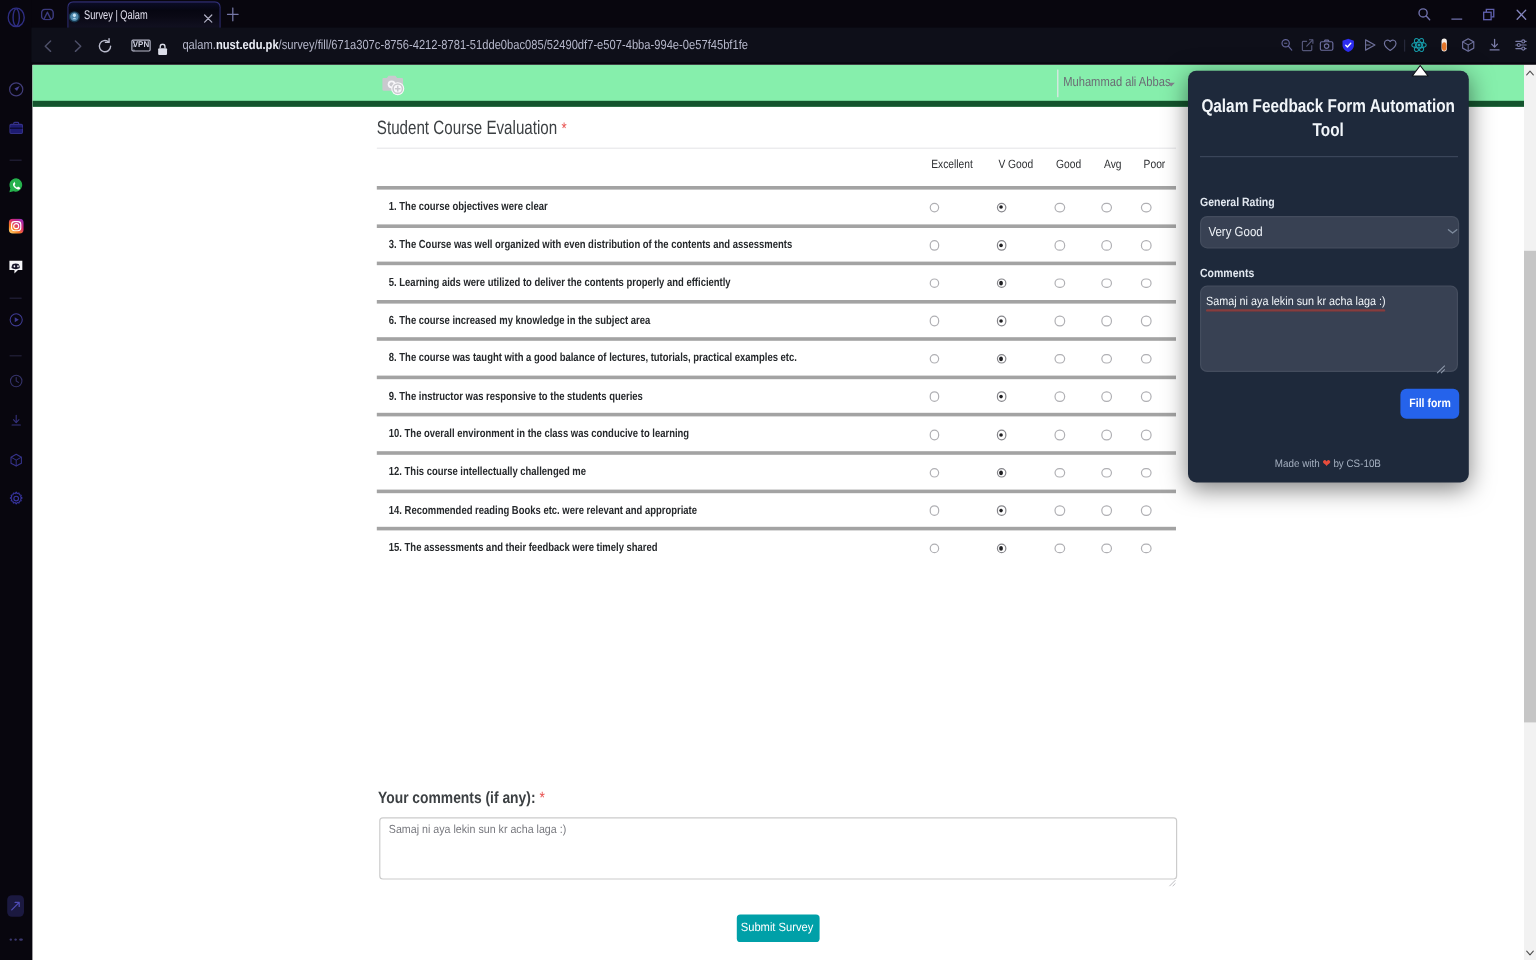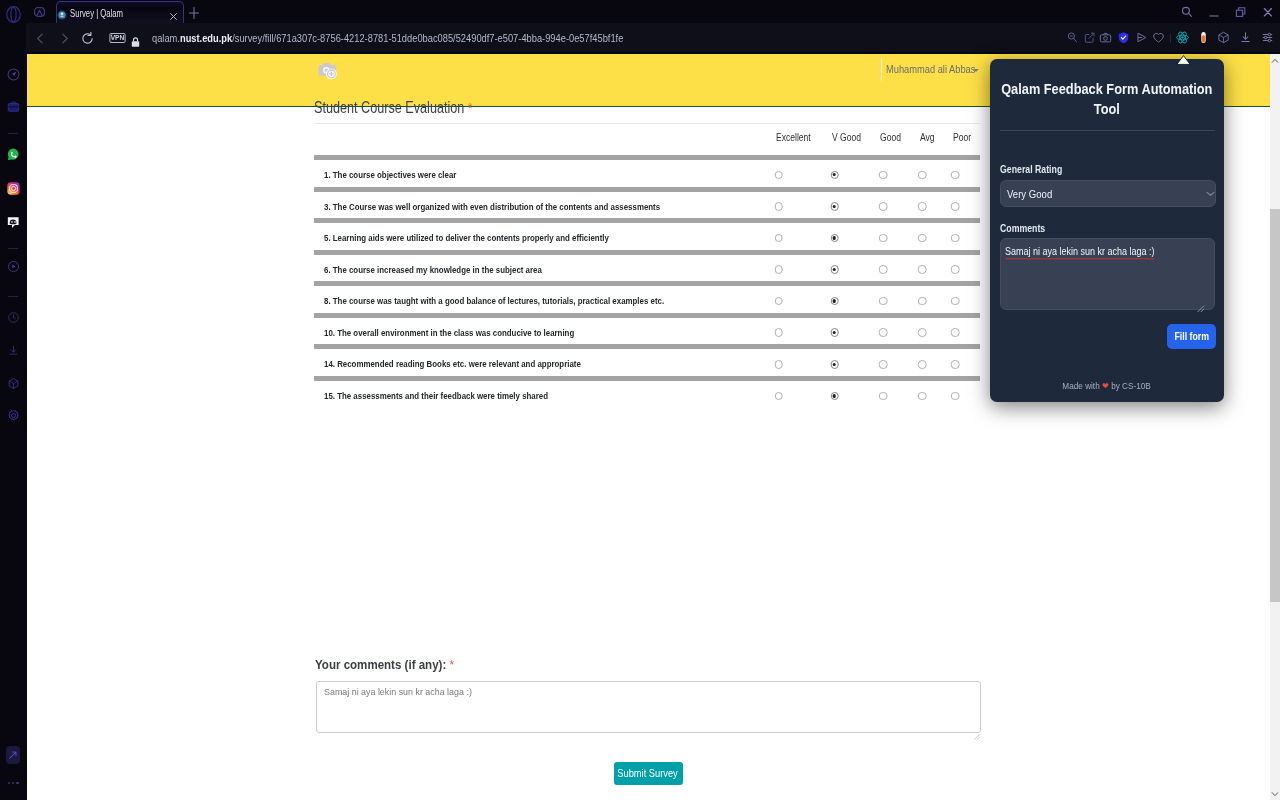--- a/index.html
+++ b/index.html
@@ -35,37 +35,37 @@
 #lockicon{position:absolute;left:131px;top:32.5px;width:9px;height:10px;z-index:22;}
 #urlwrap{position:absolute;left:151.5px;top:31px;height:14px;font-size:11px;color:#b5b7ca;
   white-space:nowrap;line-height:14px;z-index:22;transform:scaleX(.846);transform-origin:0 50%;}
 #urlwrap b{color:#eceef7;font-weight:bold;}
 #toolbar{position:absolute;left:0;top:23px;width:1280px;height:29px;z-index:22;}
 #toolbar .tb{position:absolute;top:0;width:16px;height:29px;display:flex;align-items:center;justify-content:center;}
 #toolbar .tsep{position:absolute;top:10px;width:1px;height:10px;background:#26283a;}
 
 #viewport{position:absolute;left:27px;top:54px;width:1253px;height:746px;background:#ffffff;
   overflow:hidden;z-index:5;}
-#pagenav{position:absolute;left:0;top:0;width:1243px;height:53px;background:#fde047;
-  border-bottom:1px solid #14532d;}
+#pagenav{position:absolute;left:0;top:0;width:1243px;height:35px;background:#86efac;
+  border-bottom:5px solid #14532d;}
 #brokenimg{position:absolute;left:290.5px;top:7px;width:20px;height:20px;}
 #username{position:absolute;left:859px;top:9px;font-size:11px;color:#6b6b74;white-space:nowrap;
   transform:scaleX(.845);transform-origin:0 50%;}
 #userdiv{position:absolute;left:854px;top:4px;width:1px;height:23px;background:#e7e7ec;}
 #usercaret{position:absolute;left:946px;top:15px;width:0;height:0;border-left:3.2px solid transparent;
   border-right:3.2px solid transparent;border-top:3.6px solid #82828c;}
 #pagetitle{position:absolute;left:287px;top:45px;font-size:16px;color:#3c4043;
   transform:scaleX(.79);transform-origin:0 50%;white-space:nowrap;}
 #pagetitle .req{color:#e8504e;font-size:14px;}
 #titlerule{position:absolute;left:287px;top:69px;width:666px;height:1px;background:#e8e8ea;}
 #qtable{position:absolute;left:287px;top:70px;width:666px;}
 .qhead{height:31px;position:relative;}
 .qhead .ch{position:absolute;top:8px;font-size:10px;color:#2e3033;font-weight:normal;
   transform:scaleX(.855);transform-origin:0 50%;white-space:nowrap;}
-.qrow{position:relative;height:31.58px;border-top:5px solid #a3a3a3;}
+.qrow{position:relative;height:31.58px;border-top:3px solid #a3a3a3;}
 .qrow .qt{position:absolute;left:9.6px;top:9px;font-size:9.8px;color:#25282b;font-weight:bold;
   white-space:nowrap;transform:scaleX(.805);transform-origin:0 50%;}
 .qrow .rd{position:absolute;top:10.5px;width:8.6px;height:8.6px;border-radius:50%;
   border:1px solid #b0b0b4;background:#fff;transform:translateX(-50%);}
 .qrow .rd.on{border:1px solid #86868b;}
 .qrow .rd.on::after{content:"";position:absolute;left:1.6px;top:1.6px;width:3.4px;height:3.4px;
   border-radius:50%;background:#1f1f22;}
 #ctitle{position:absolute;left:288px;top:603px;font-size:13.5px;color:#3c4043;font-weight:bold;
   transform:scaleX(.855);transform-origin:0 50%;white-space:nowrap;}
 #ctitle .req{color:#e8504e;font-weight:normal;}
@@ -441,21 +441,37 @@
         </div>
         <div class="qrow">
           <div class="qt">8. The course was taught with a good balance of lectures, tutorials, practical examples etc.</div>
           <div class="rd" style="left: 464.5px;"></div>
           <div class="rd on" style="left: 520.5px;"></div>
           <div class="rd" style="left: 569px;"></div>
           <div class="rd" style="left: 608px;"></div>
           <div class="rd" style="left: 641px;"></div>
         </div>
         <div class="qrow">
+          <div class="qt">9. The instructor was responsive to the students queries</div>
+          <div class="rd" style="left: 464.5px;"></div>
+          <div class="rd on" style="left: 520.5px;"></div>
+          <div class="rd" style="left: 569px;"></div>
+          <div class="rd" style="left: 608px;"></div>
+          <div class="rd" style="left: 641px;"></div>
+        </div>
+        <div class="qrow">
           <div class="qt">10. The overall environment in the class was conducive to learning</div>
+          <div class="rd" style="left: 464.5px;"></div>
+          <div class="rd on" style="left: 520.5px;"></div>
+          <div class="rd" style="left: 569px;"></div>
+          <div class="rd" style="left: 608px;"></div>
+          <div class="rd" style="left: 641px;"></div>
+        </div>
+        <div class="qrow">
+          <div class="qt">12. This course intellectually challenged me</div>
           <div class="rd" style="left: 464.5px;"></div>
           <div class="rd on" style="left: 520.5px;"></div>
           <div class="rd" style="left: 569px;"></div>
           <div class="rd" style="left: 608px;"></div>
           <div class="rd" style="left: 641px;"></div>
         </div>
         <div class="qrow">
           <div class="qt">14. Recommended reading Books etc. were relevant and appropriate</div>
           <div class="rd" style="left: 464.5px;"></div>
           <div class="rd on" style="left: 520.5px;"></div>

